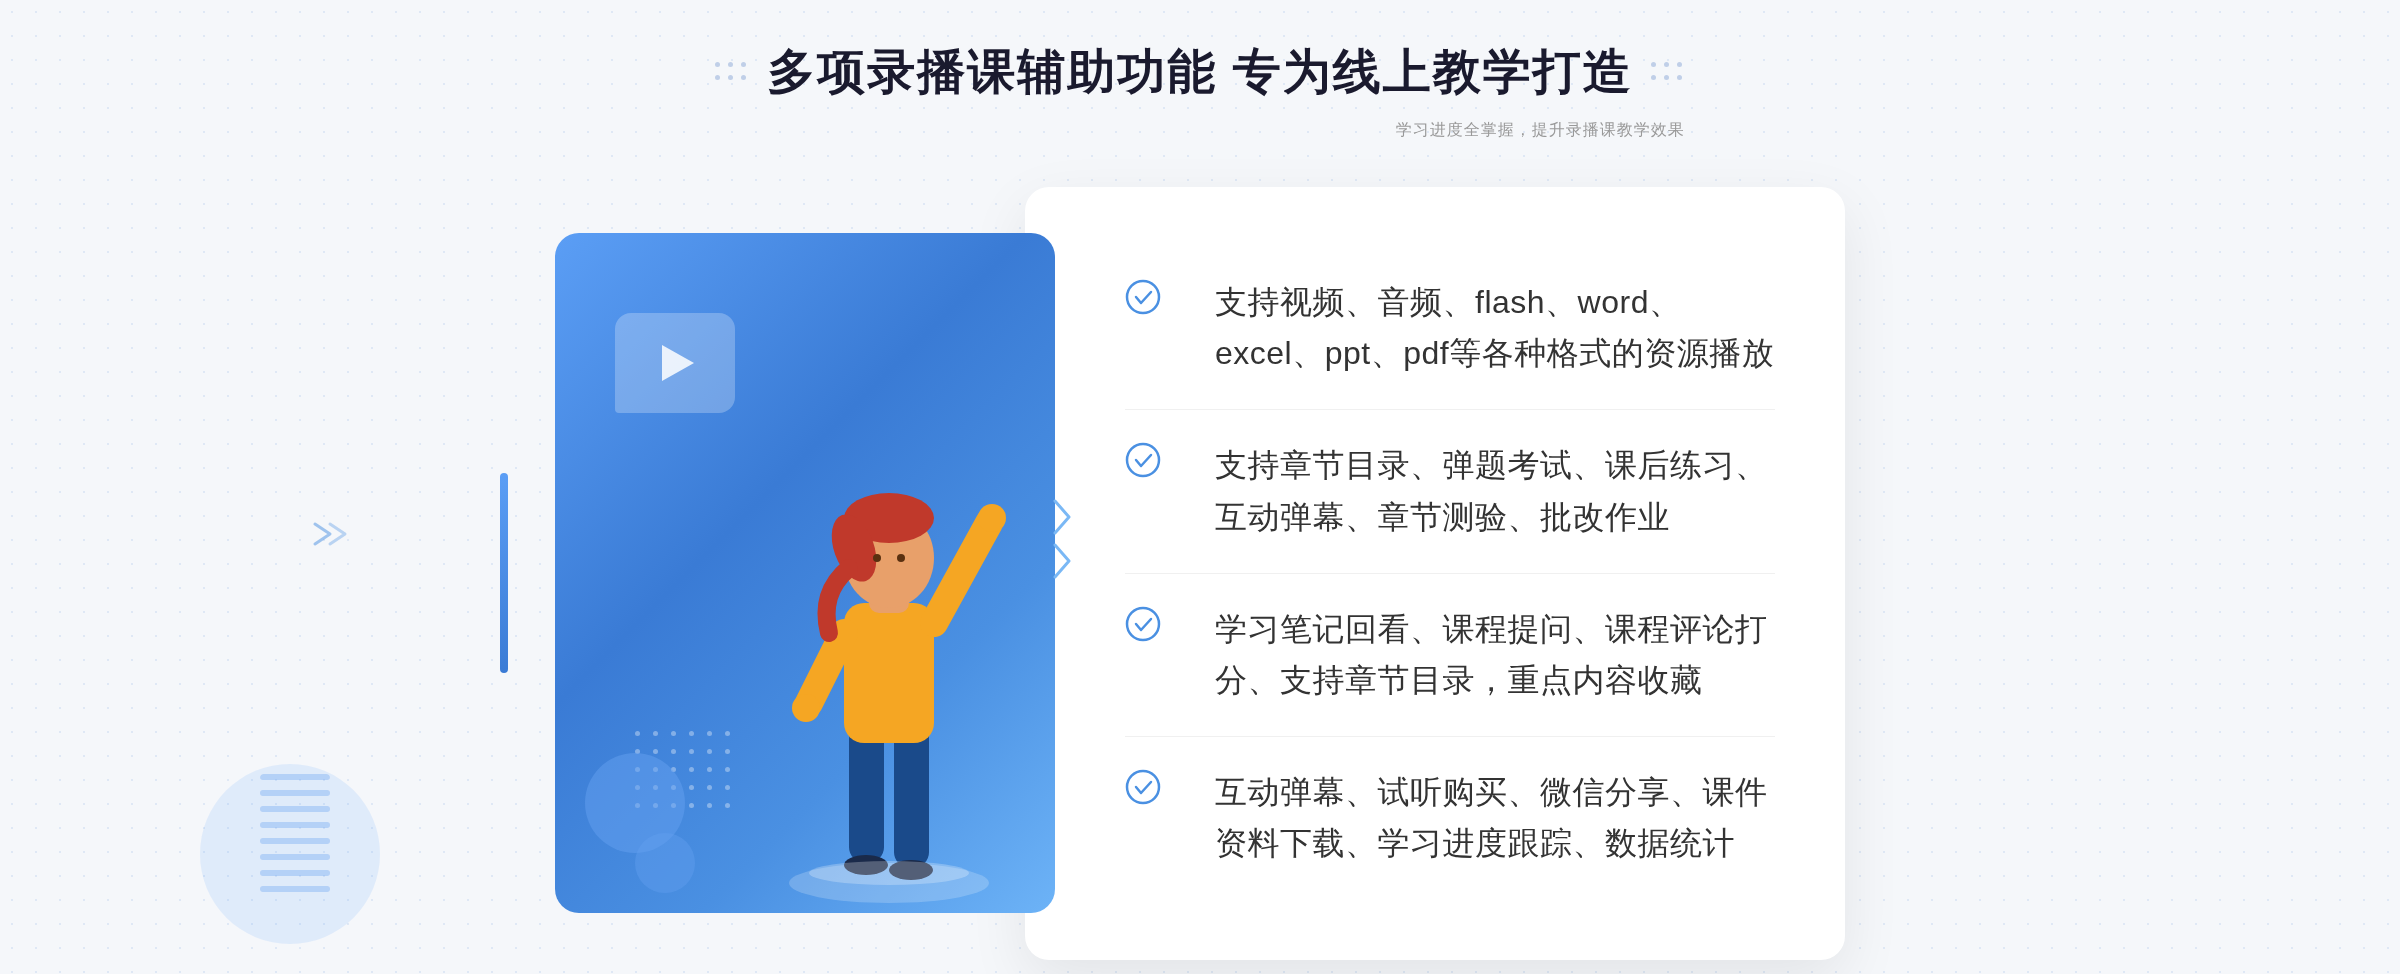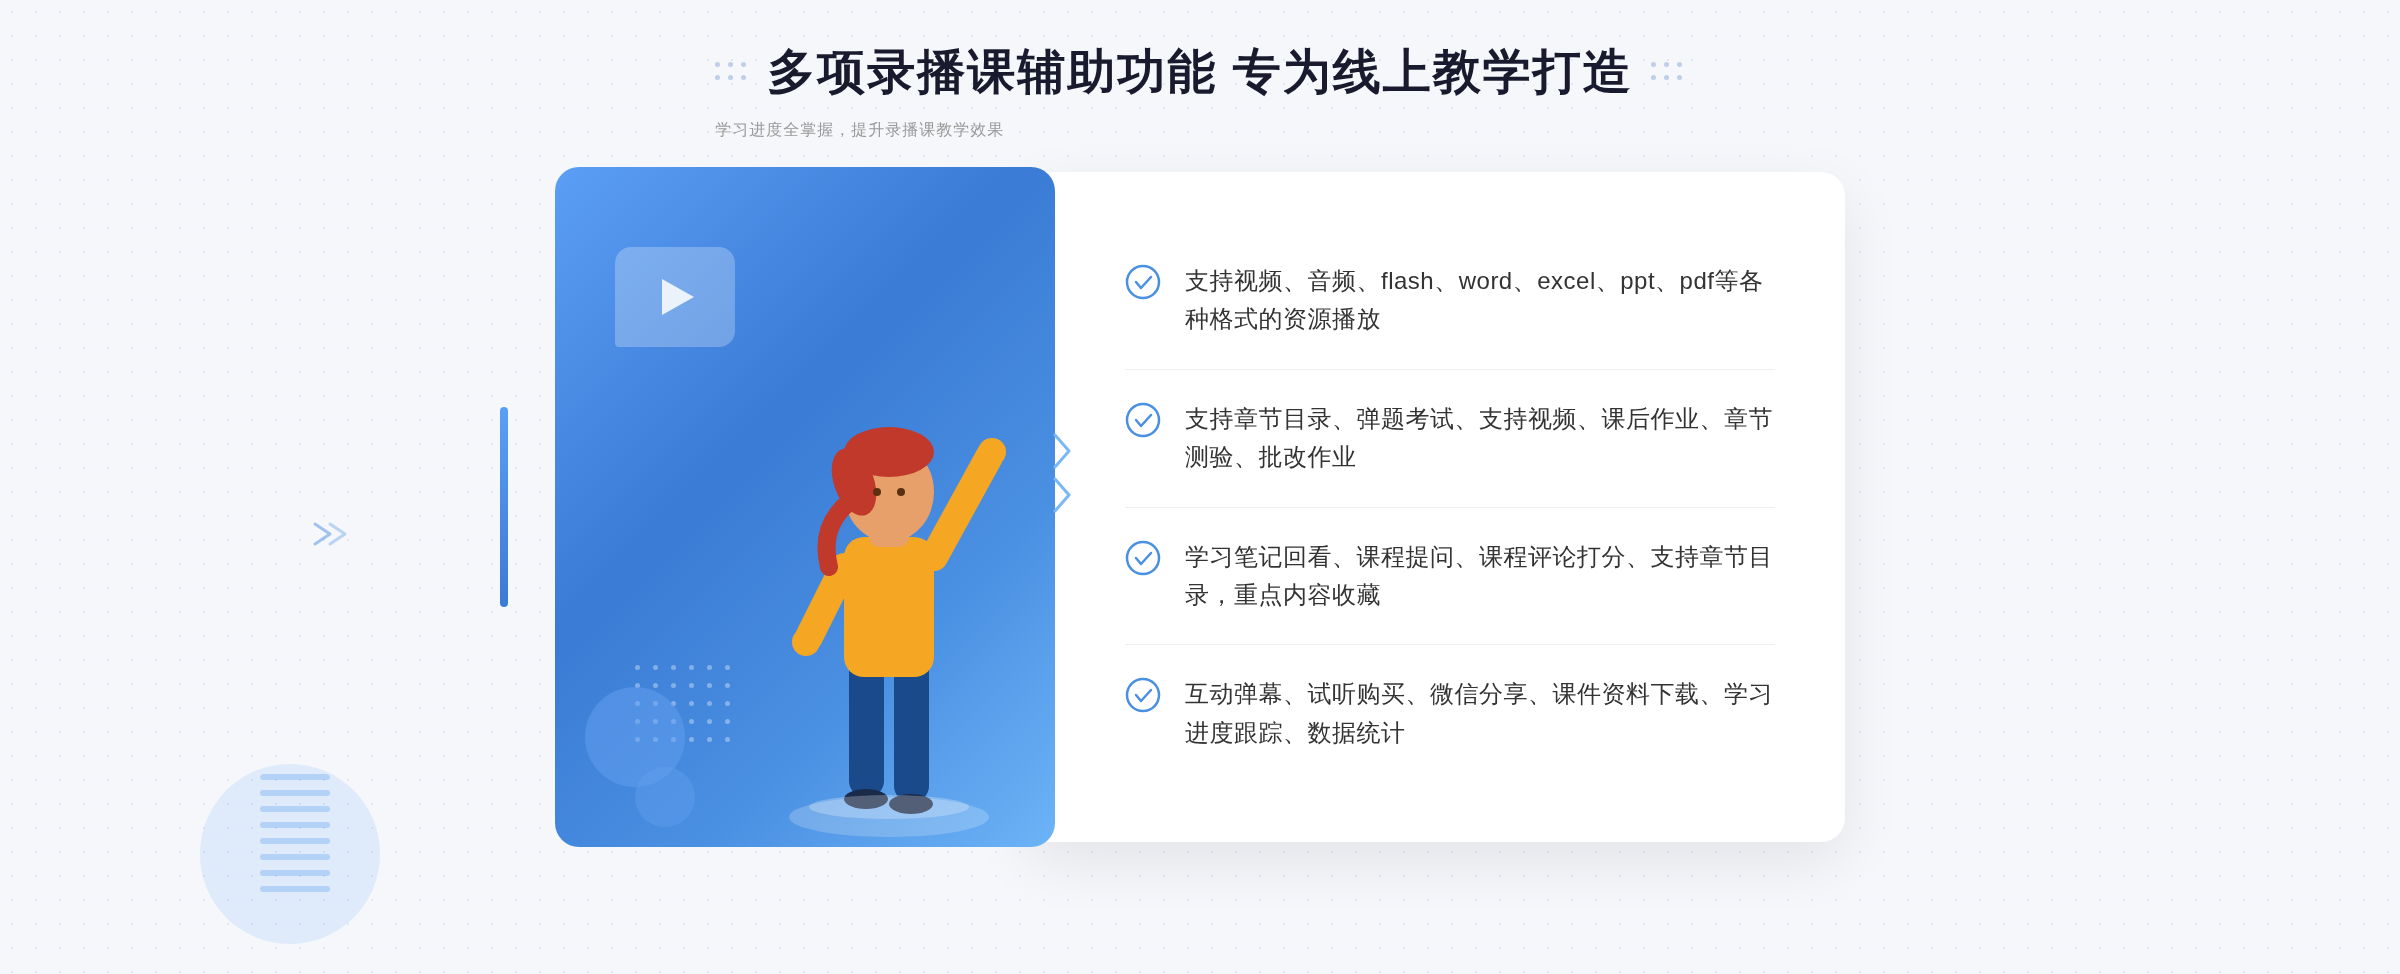--- a/index.html
+++ b/index.html
@@ -34,22 +34,22 @@
       width: 100%;
       height: 100%;
       display: flex;
       flex-direction: column;
       align-items: center;
       padding-top: 40px;
     }
 
     
     .header-section {
-      text-align: left;
-      margin-bottom: 26px;
+      text-align: right;
+      margin-bottom: 46px;
       position: relative;
     }
 
     .header-title-row {
       display: flex;
       align-items: center;
       justify-content: center;
       gap: 18px;
       margin-bottom: 16px;
     }
@@ -190,24 +190,25 @@
       flex-shrink: 0;
       margin-top: 2px;
     }
 
     .check-icon svg {
       width: 36px;
       height: 36px;
     }
 
     .feature-text {
-      font-size: 24px;
+      font-size: 32px;
       color: #333;
       line-height: 1.6;
       letter-spacing: 0.5px;
+      margin-left: 30px;
     }
 
     
     .bg-circle-1 {
       position: absolute;
       bottom: 30px;
       left: 200px;
       width: 180px;
       height: 180px;
       background: rgba(100, 170, 255, 0.15);
@@ -398,21 +399,21 @@
         <span class="feature-text">支持视频、音频、flash、word、excel、ppt、pdf等各种格式的资源播放</span>
       </div>
 
       <div class="feature-item">
         <div class="check-icon">
           <svg viewBox="0 0 36 36" xmlns="http://www.w3.org/2000/svg">
             <circle cx="18" cy="18" r="16" fill="none" stroke="#4a90e2" stroke-width="2.5"></circle>
             <polyline points="11,18 16,24 26,13" fill="none" stroke="#4a90e2" stroke-width="2.5" stroke-linecap="round" stroke-linejoin="round"></polyline>
           </svg>
         </div>
-        <span class="feature-text">支持章节目录、弹题考试、支持视频、课后作业、章节测验、批改作业</span>
+        <span class="feature-text">支持章节目录、弹题考试、课后练习、互动弹幕、章节测验、批改作业</span>
       </div>
 
       <div class="feature-item">
         <div class="check-icon">
           <svg viewBox="0 0 36 36" xmlns="http://www.w3.org/2000/svg">
             <circle cx="18" cy="18" r="16" fill="none" stroke="#4a90e2" stroke-width="2.5"></circle>
             <polyline points="11,18 16,24 26,13" fill="none" stroke="#4a90e2" stroke-width="2.5" stroke-linecap="round" stroke-linejoin="round"></polyline>
           </svg>
         </div>
         <span class="feature-text">学习笔记回看、课程提问、课程评论打分、支持章节目录，重点内容收藏</span>

